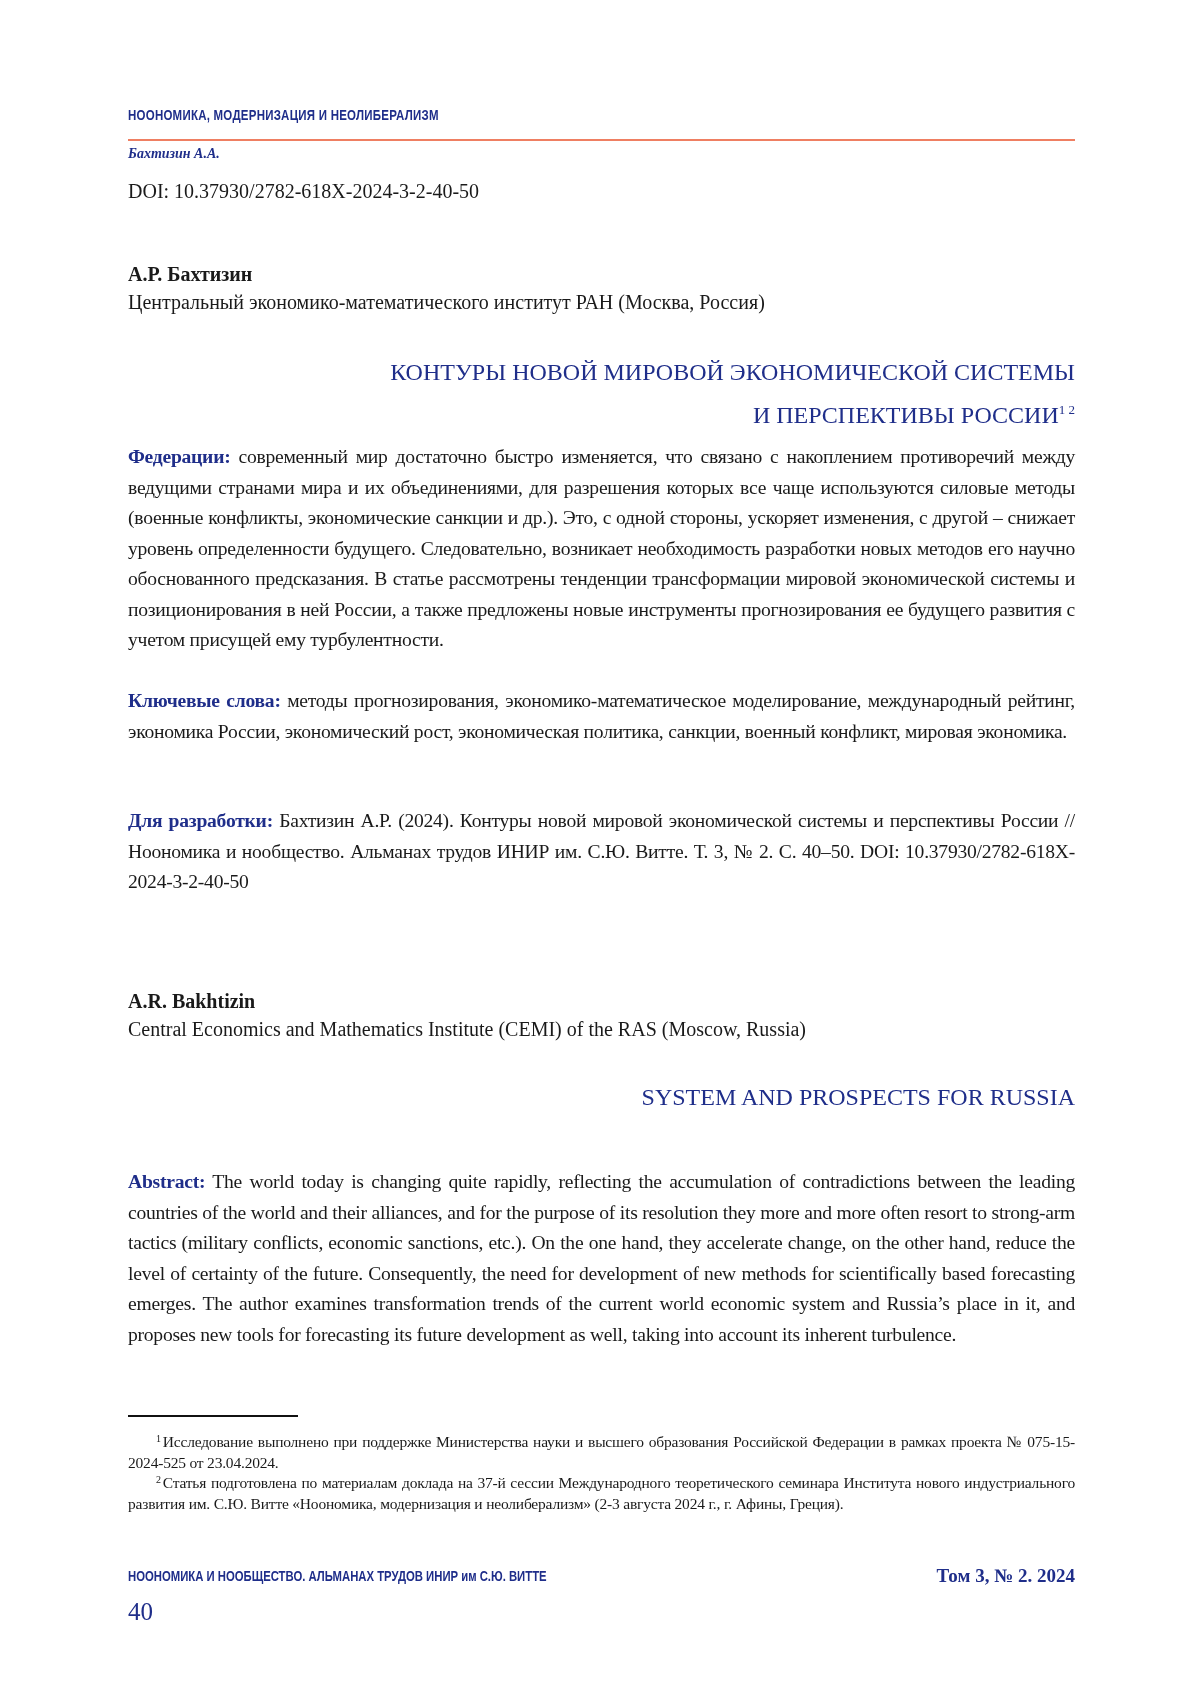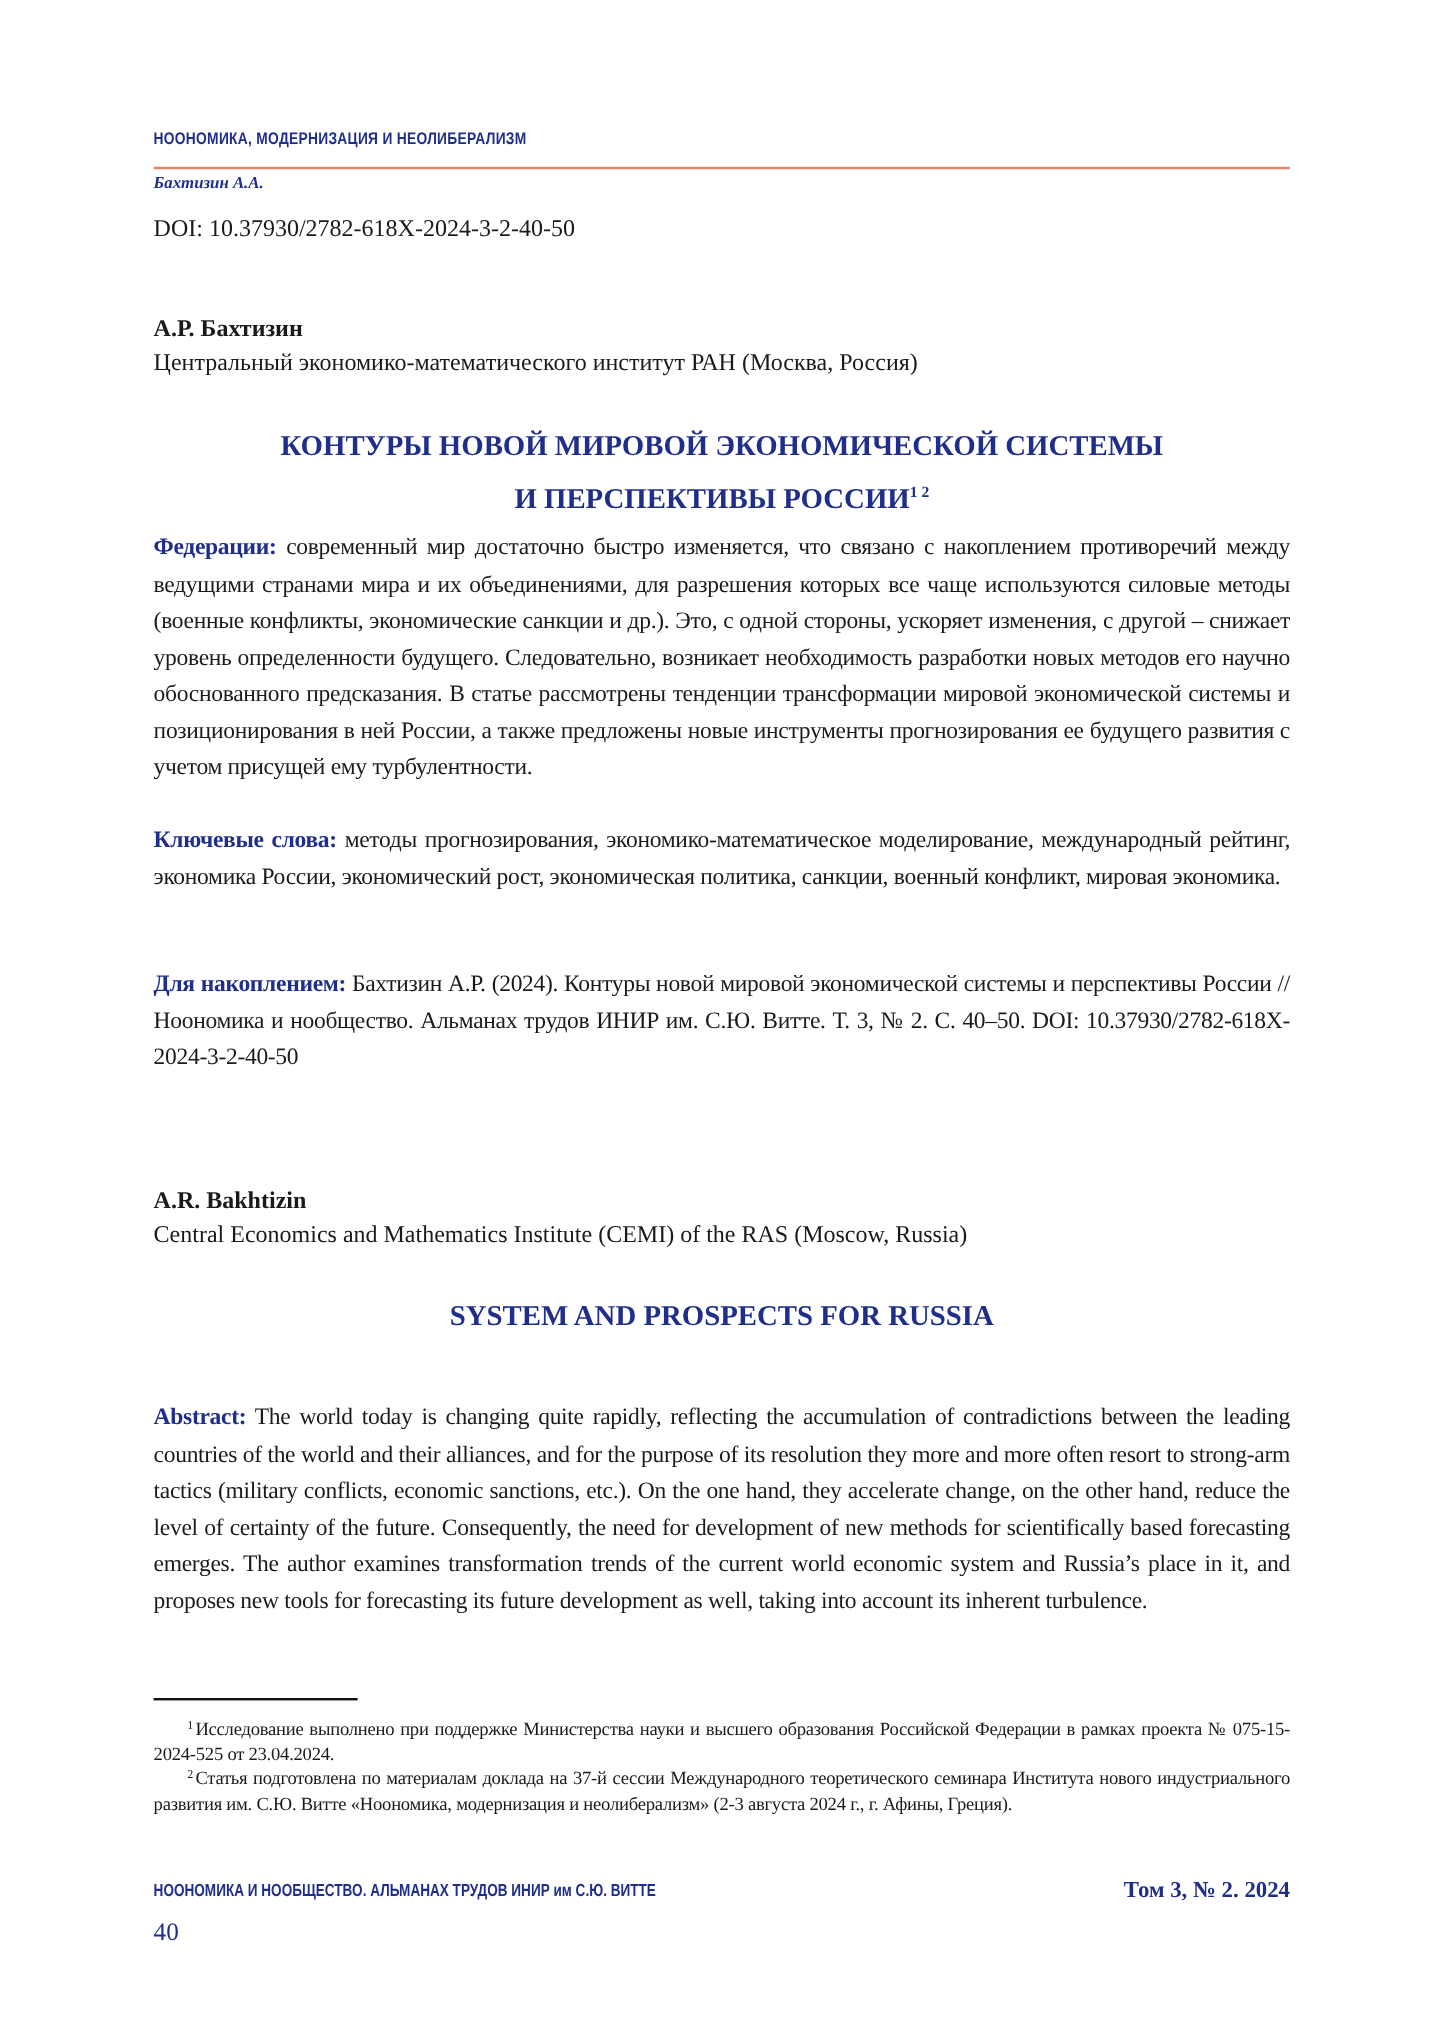--- a/index.html
+++ b/index.html
@@ -7,21 +7,21 @@
          font-family: "Liberation Serif", "DejaVu Serif", serif; color: #1a1a1a; }
   .abs { position: absolute; }
   .running-head { left: 128px; top: 107px; font-family: "Liberation Sans", "DejaVu Sans", sans-serif;
                   font-weight: bold; font-size: 14px; letter-spacing: 0.3px; color: #1f2e8a;
                   transform: scaleX(0.82); transform-origin: left center; }
   .head-rule { left: 128px; top: 139px; width: 947px; height: 2px; background: #ef7f62; }
   .head-author { left: 128px; top: 146px; font-style: italic; font-weight: bold; font-size: 14px; color: #1f2e8a; }
   .doi { left: 128px; top: 180px; font-size: 20px; }
   .author-ru { left: 128px; top: 263px; font-size: 20px; font-weight: bold; }
   .affil-ru { left: 128px; top: 291px; font-size: 20px; }
-  .title { left: 128px; width: 947px; text-align: center; font-weight: bold; font-size: 24px;
+  .title { left: 128px; width: 947px; text-align: right; font-weight: normal; font-size: 24px;
            color: #1f2e8a; line-height: 37px; }
   .title sup { font-size: 13px; vertical-align: 9px; }
   .title-ru { top: 354px; }
   .para { left: 128px; width: 947px; font-size: 19.6px; line-height: 30.5px; text-align: justify;
           letter-spacing: -0.25px; }
   .lbl { color: #1f2e8a; font-weight: bold; }
   .abstract-ru { top: 442px; }
   .keywords-ru { top: 686px; }
   .cite-ru { top: 806px; }
   .author-en { left: 128px; top: 990px; font-size: 20px; font-weight: bold; }
@@ -31,21 +31,21 @@
   .fn-rule { left: 128px; top: 1415px; width: 170px; height: 2px; background: #111; }
   .footnote { left: 128px; width: 947px; font-size: 15.5px; line-height: 21px; text-align: justify;
               letter-spacing: -0.2px; text-indent: 28px; }
   .footnote sup { font-size: 10px; vertical-align: 5px; margin-right: 2px; }
   .fn1 { top: 1428px; }
   .fn2 { top: 1469px; }
   .footer-journal { left: 128px; top: 1568px; font-family: "Liberation Sans", "DejaVu Sans", sans-serif;
                     font-weight: bold; font-size: 14.5px; color: #1f2e8a;
                     transform: scaleX(0.78); transform-origin: left center; }
   .footer-issue { right: 125px; top: 1565px; font-size: 19px; font-weight: bold; color: #1f2e8a; }
-  .page-number { left: 128px; top: 1598px; font-size: 21px; color: #1f2e8a; }
+  .page-number { left: 128px; top: 1598px; font-size: 25px; color: #1f2e8a; }
 </style>
 </head>
 <body>
 
 <div class="abs running-head">НООНОМИКА, МОДЕРНИЗАЦИЯ И НЕОЛИБЕРАЛИЗМ</div>
 <div class="abs head-rule"></div>
 <div class="abs head-author">Бахтизин А.А.</div>
 
 <div class="abs doi">DOI: 10.37930/2782-618X-2024-3-2-40-50</div>
 
@@ -61,21 +61,21 @@
   <span class="lbl">Федерации:</span>
   <span>современный мир достаточно быстро изменяется, что связано с накоплением противоречий между ведущими странами мира и их объединениями, для разрешения которых все чаще используются силовые методы (военные конфликты, экономические санкции и др.). Это, с одной стороны, ускоряет изменения, с другой – снижает уровень определенности будущего. Следовательно, возникает необходимость разработки новых методов его научно обоснованного предсказания. В статье рассмотрены тенденции трансформации мировой экономической системы и позиционирования в ней России, а также предложены новые инструменты прогнозирования ее будущего развития с учетом присущей ему турбулентности.</span>
 </div>
 
 <div class="abs para keywords-ru">
   <span class="lbl">Ключевые слова:</span>
   <span>методы прогнозирования, экономико-математическое моделирование, международный рейтинг, экономика России, экономический рост, экономическая политика, санкции, военный конфликт, мировая экономика.</span>
 </div>
 
 <div class="abs para cite-ru">
-  <span class="lbl">Для накоплением:</span>
+  <span class="lbl">Для разработки:</span>
   <span>Бахтизин А.Р. (2024). Контуры новой мировой экономической системы и перспективы России // Ноономика и нообщество. Альманах трудов ИНИР им. С.Ю. Витте. Т. 3, № 2. С. 40–50. DOI: 10.37930/2782-618X-2024-3-2-40-50</span>
 </div>
 
 <div class="abs author-en">A.R. Bakhtizin</div>
 <div class="abs affil-en">Central Economics and Mathematics Institute (CEMI) of the RAS (Moscow, Russia)</div>
 
 <div class="abs title title-en">
   <div>SYSTEM AND PROSPECTS FOR RUSSIA</div>
 </div>
 

